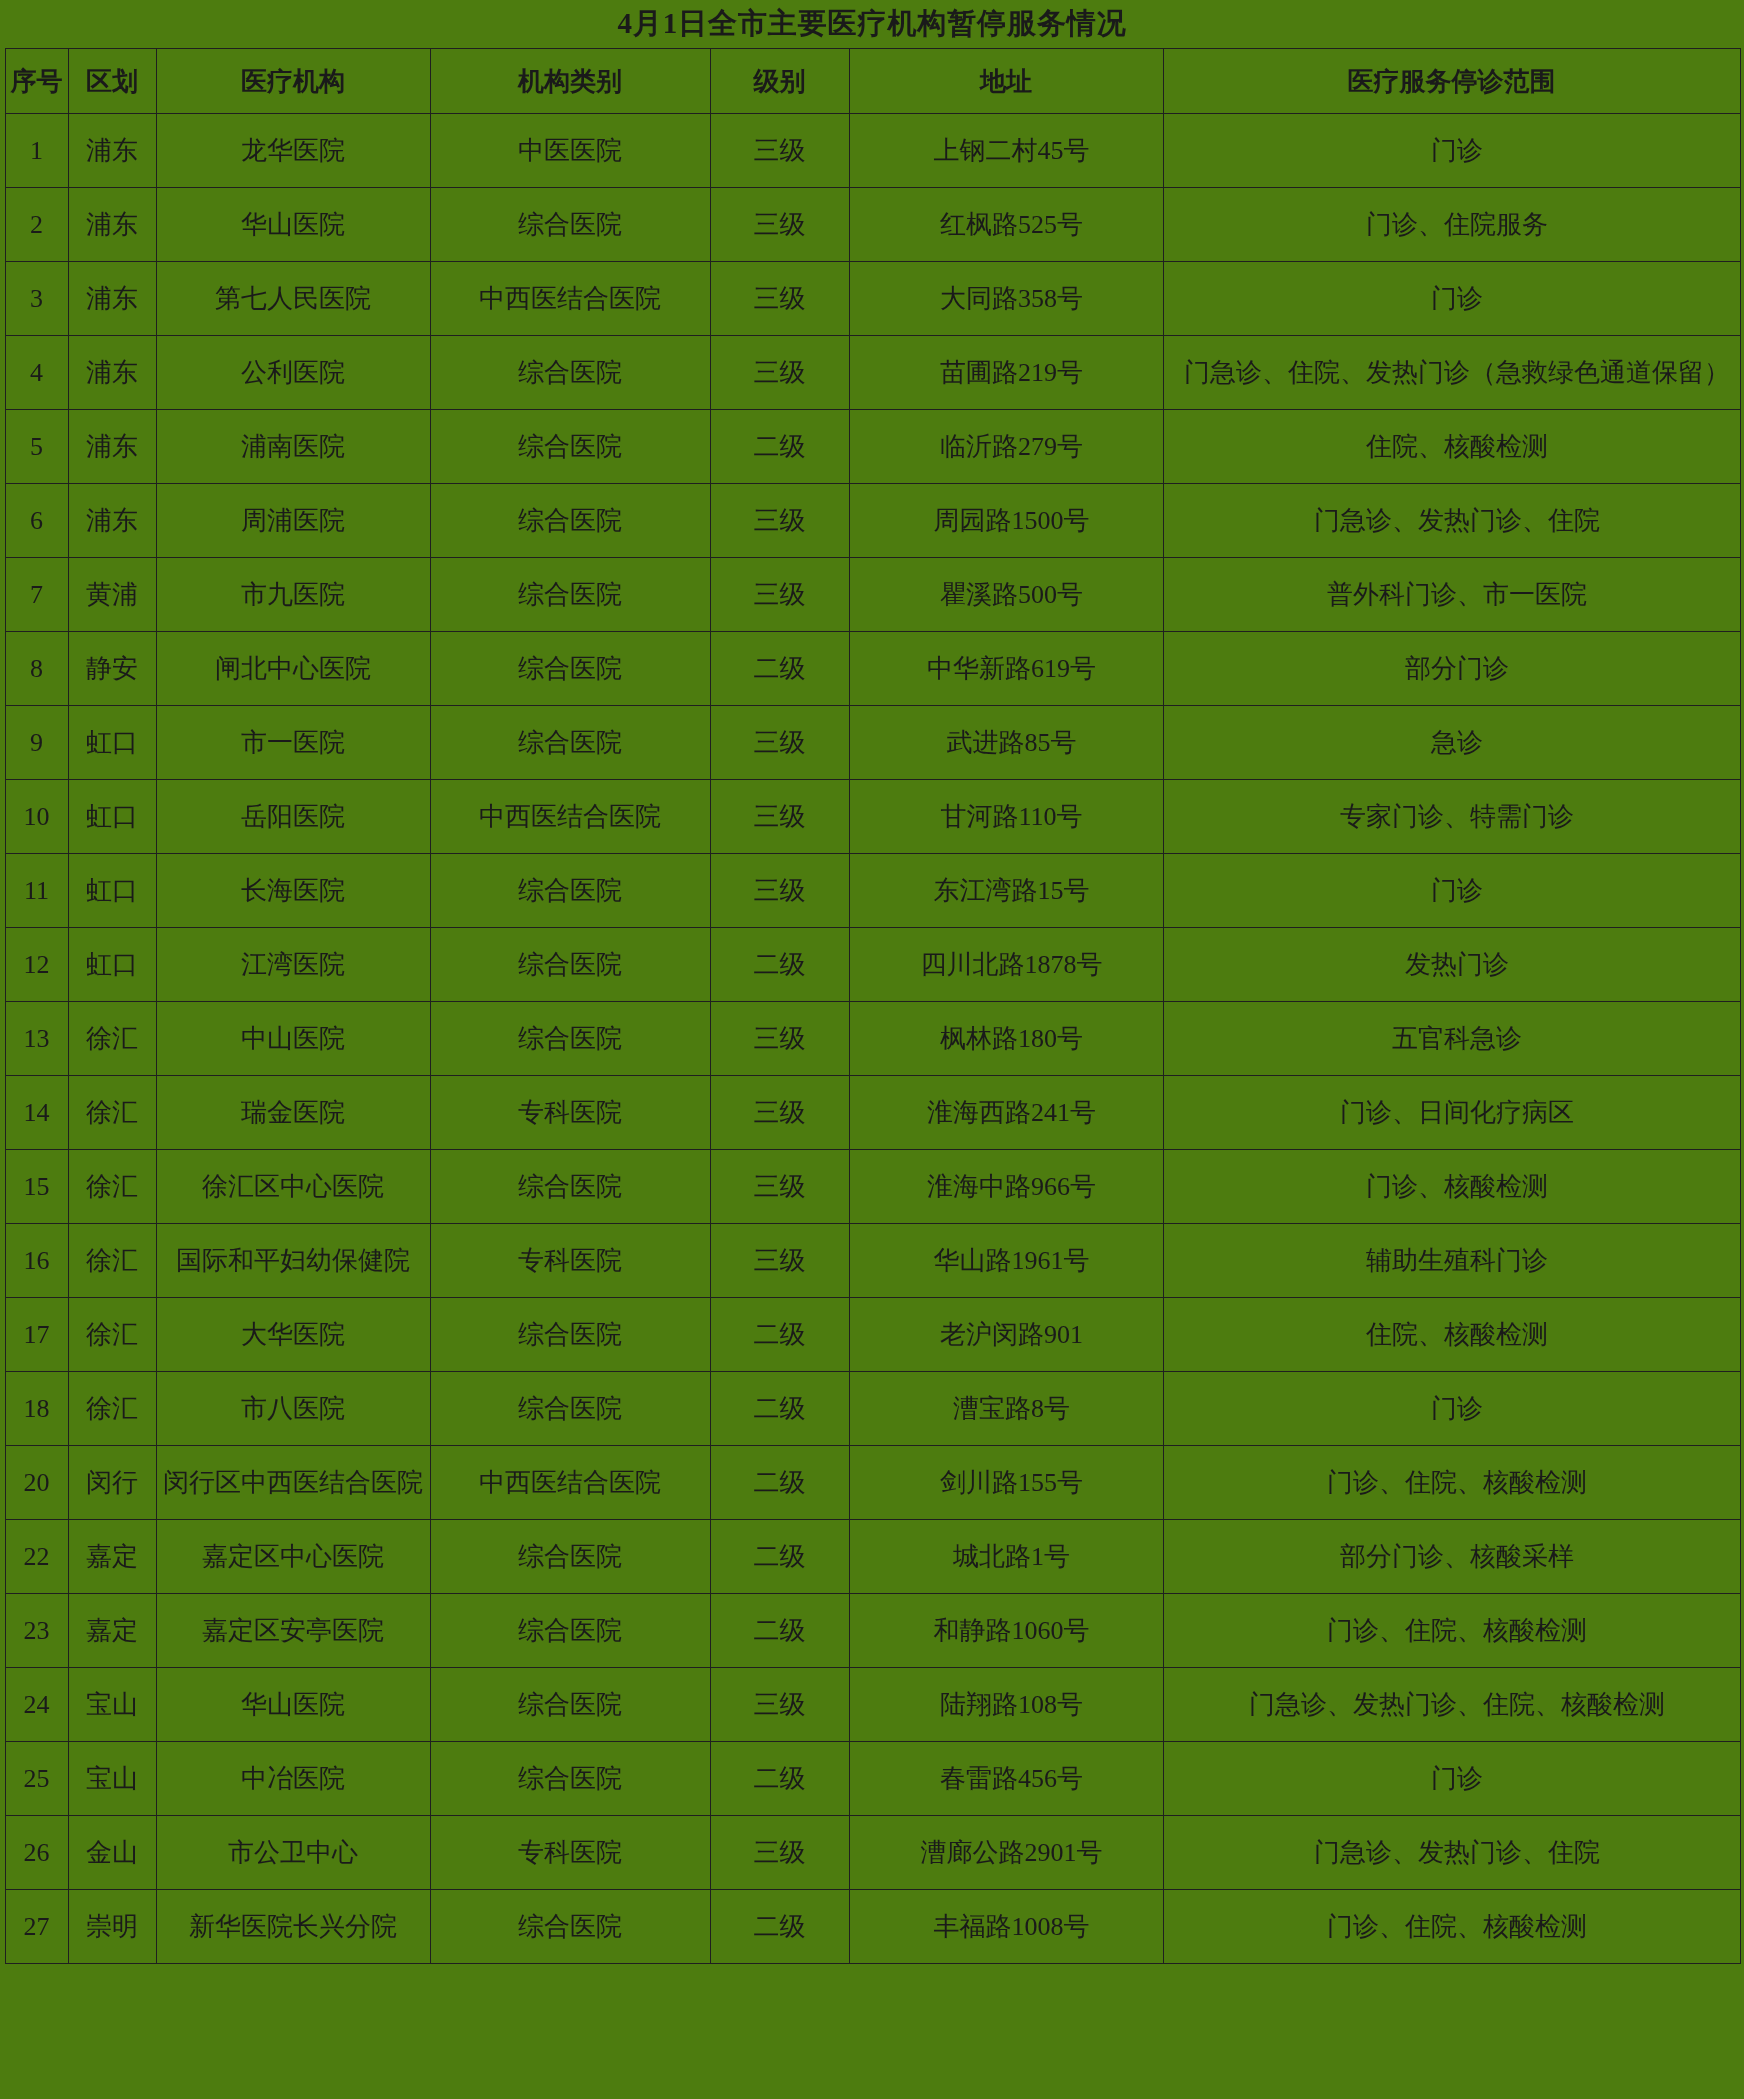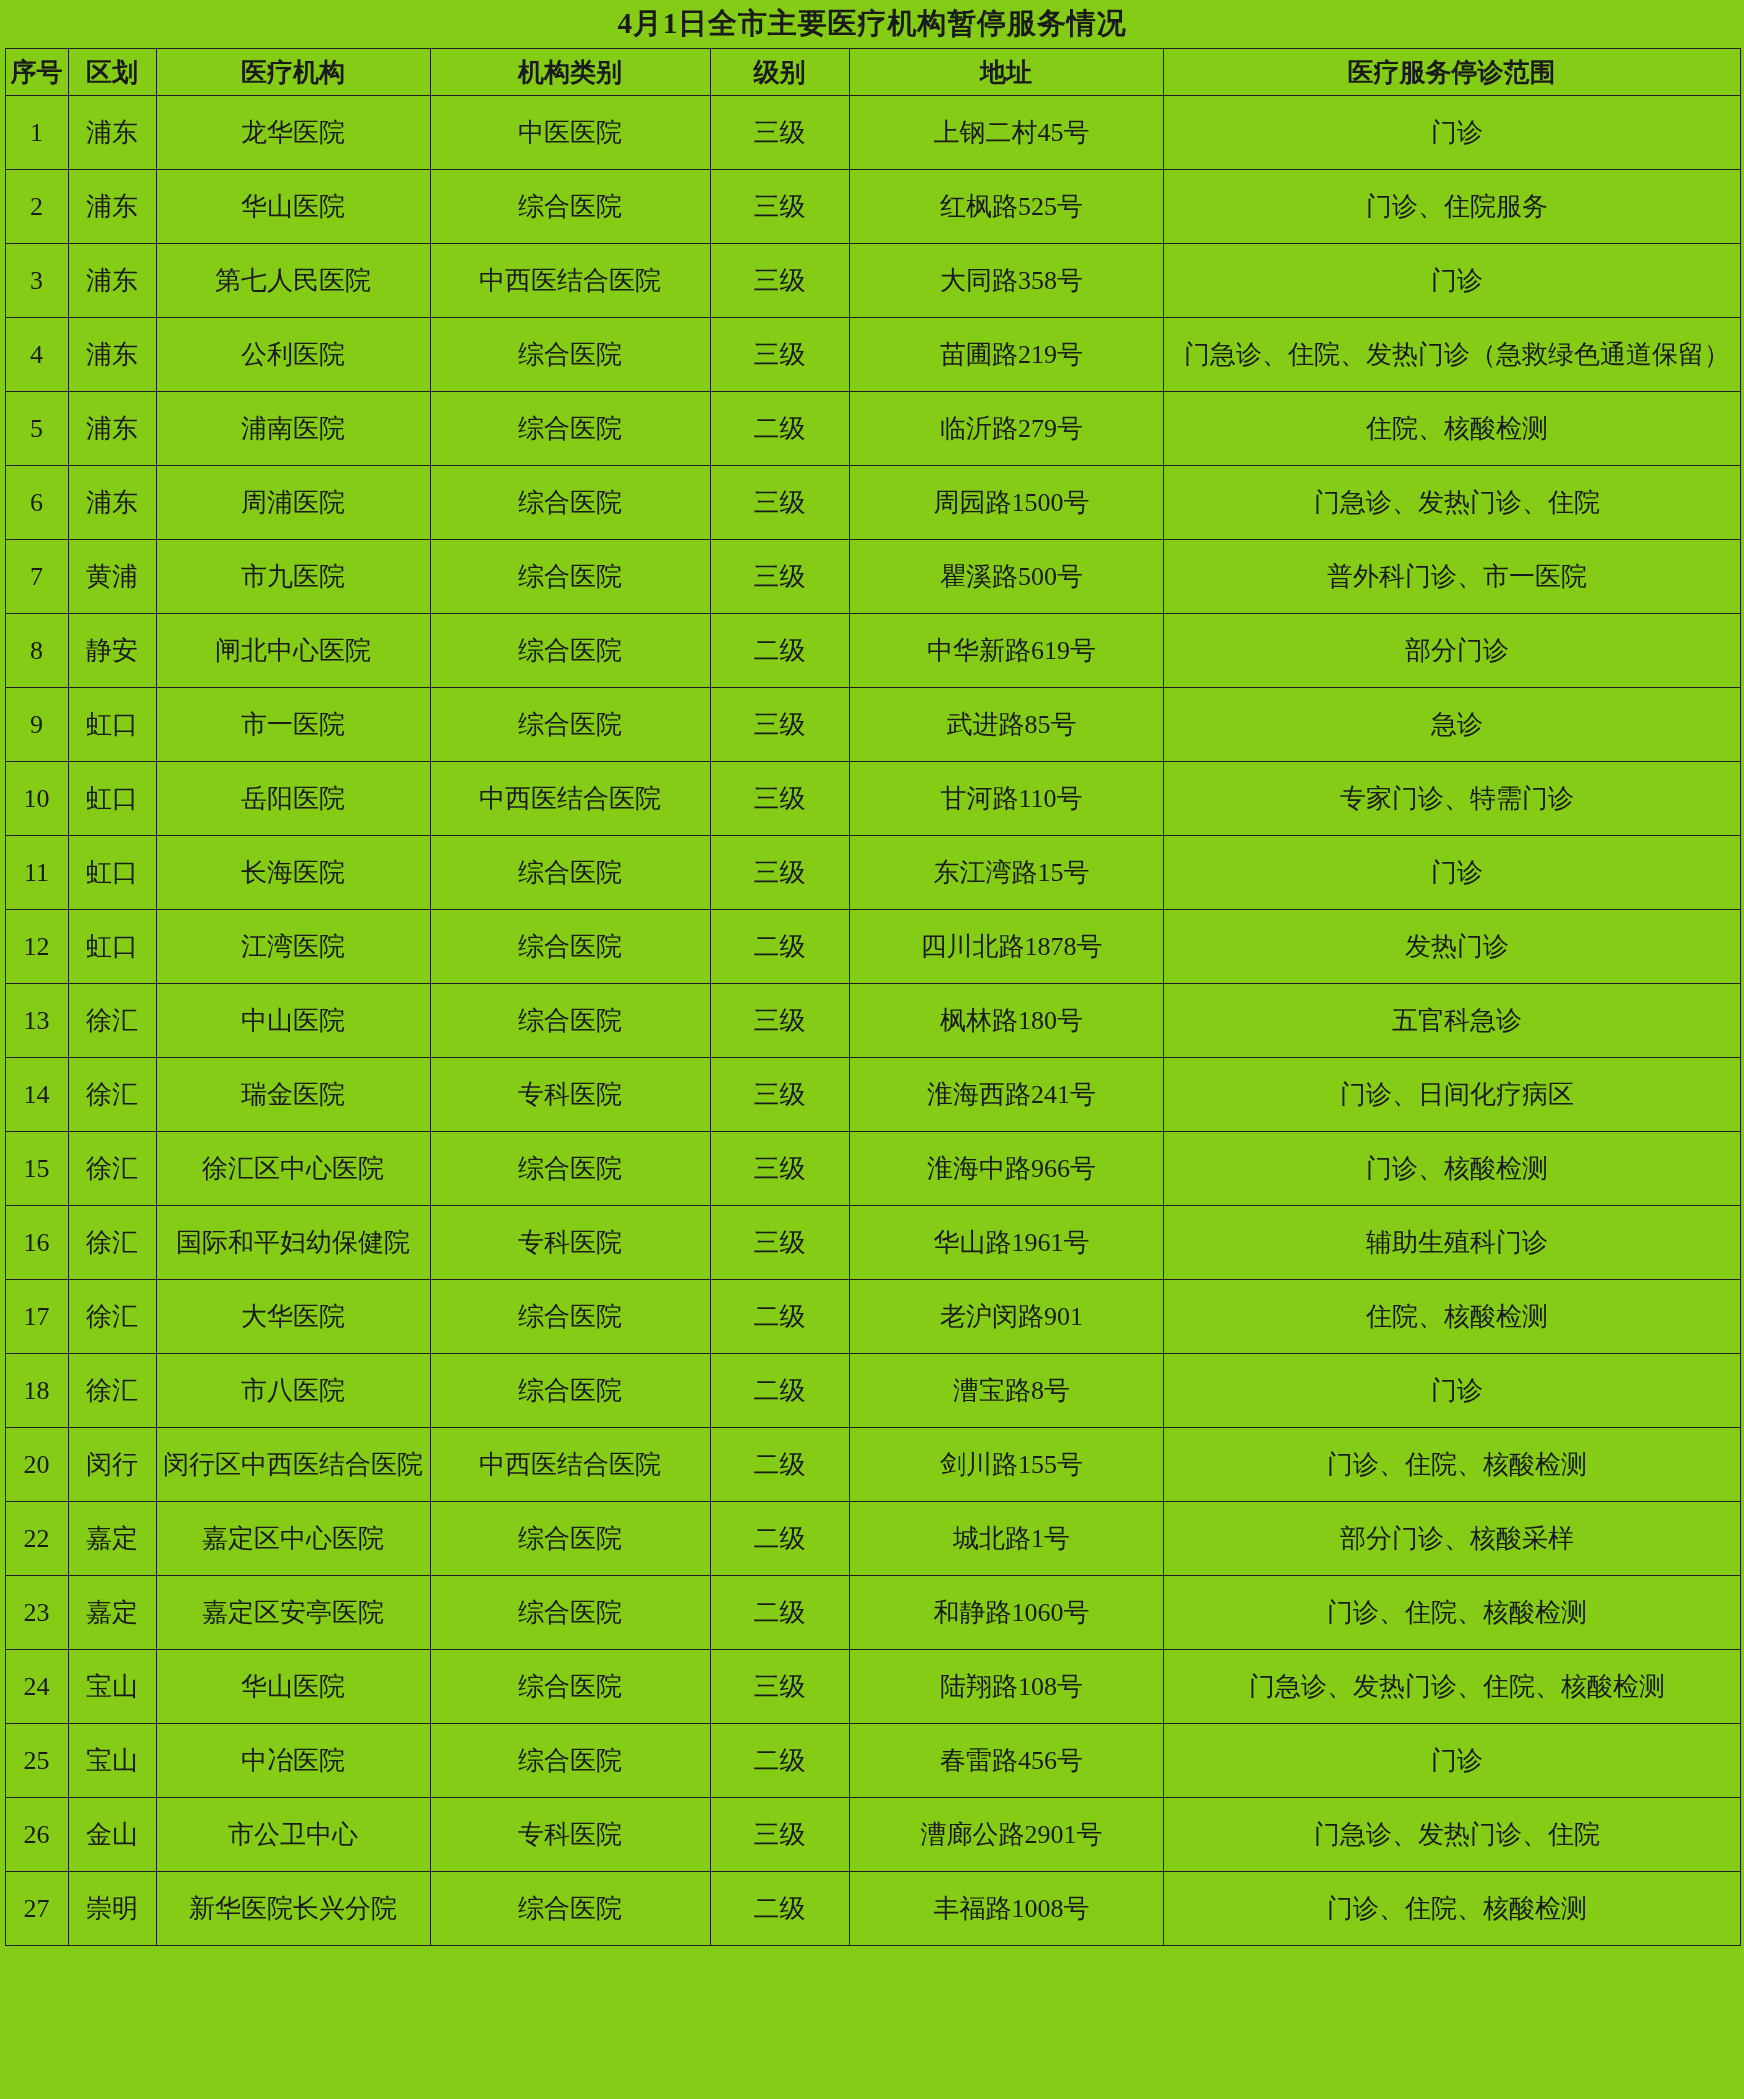--- a/index.html
+++ b/index.html
@@ -4,21 +4,21 @@
 <style>
   html, body {
     margin: 0;
     padding: 0;
     background: #ffffff;
   }
   .page {
     position: relative;
     width: 1744px;
     height: 2100px;
-    background: #84cc16;
+    background: #4d7c0f;
     overflow: hidden;
     font-family: "Liberation Serif", "DejaVu Serif", serif;
     color: #1a1a1a;
   }
   .title {
     height: 48px;
     display: flex;
     align-items: center;
     justify-content: center;
     font-size: 29px;
@@ -31,21 +31,21 @@
     border-collapse: collapse;
     table-layout: fixed;
   }
   table.main th,
   table.main td {
     border: 1.8px solid #1f1f1f;
     overflow: hidden;
     vertical-align: middle;
   }
   table.main thead tr {
-    height: 47px;
+    height: 65px;
   }
   table.main tbody tr {
     height: 74px;
   }
   table.main th {
     font-size: 26px;
     font-weight: 700;
     text-align: center;
     padding: 0;
   }

